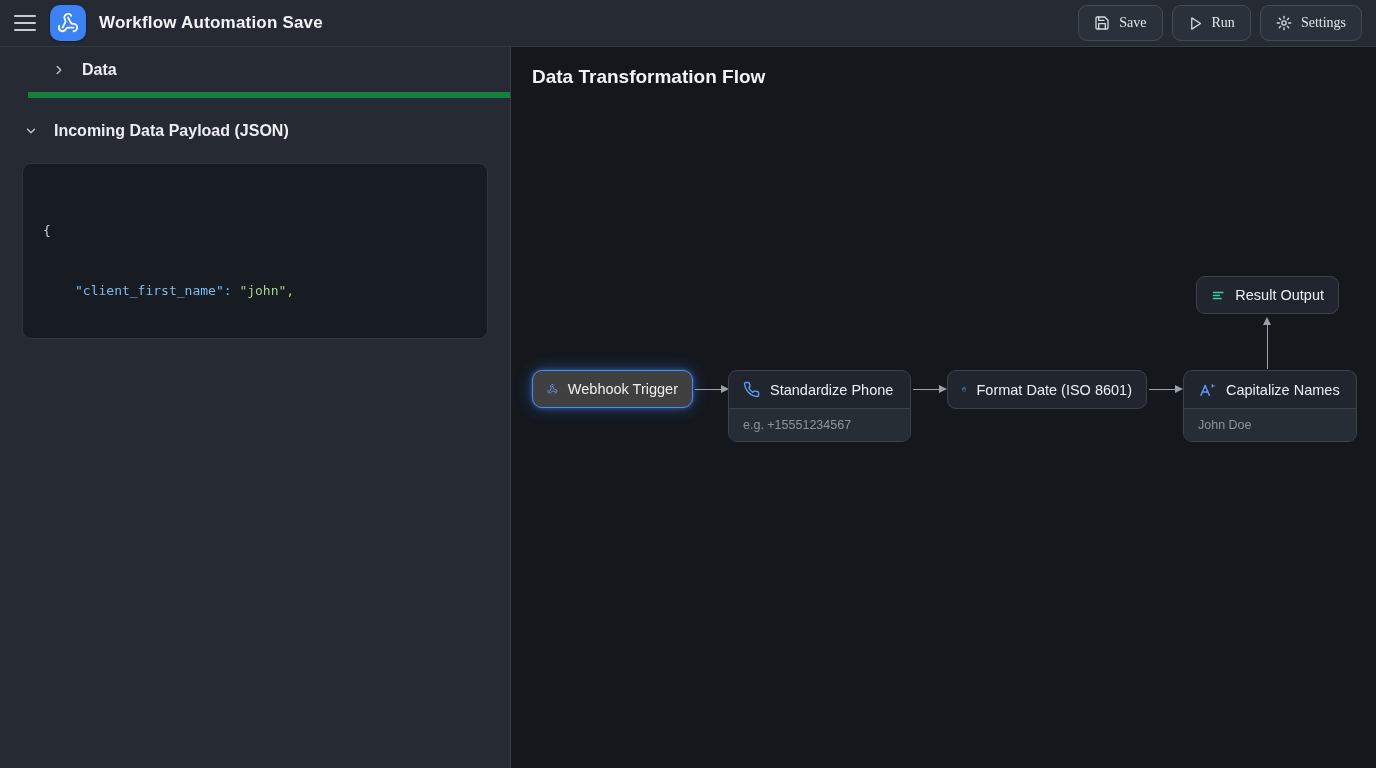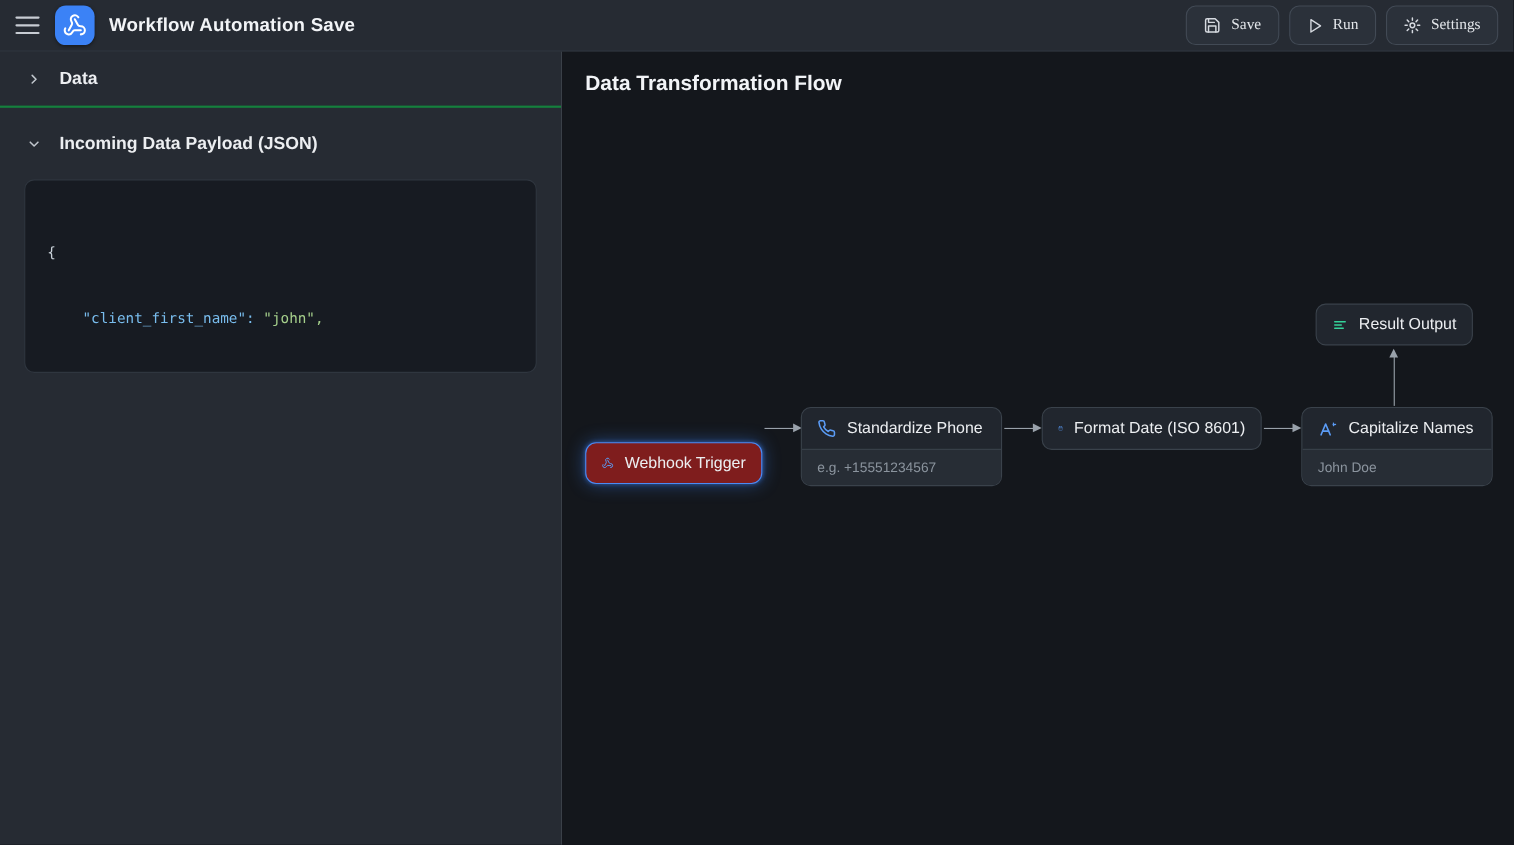--- a/index.html
+++ b/index.html
@@ -34,21 +34,21 @@
 
   
   .main { flex: 1; display: flex; min-height: 0; }
 
   
   .sidebar { width: 511px; flex: 0 0 511px; background: #262b33; border-right: 1px solid #3a4048; }
   .side-section-header {
     display: flex; align-items: center; gap: 16px;
     padding: 0 0 0 24px; height: 51px; cursor: pointer;
   }
-  .side-section-header.first { border-bottom: 2px solid #15803d; }
+  .side-section-header.first { border-bottom: 6px solid #15803d; margin-left: 28px; }
   .side-section-label { font-size: 16px; font-weight: 700; color: #eceef1; }
   .chev { display: block; }
 
   .json-card {
     margin: 7px 23px 0 22px; width: 466px; height: 176px;
     background: #171b22; border: 1px solid #2f363f; border-radius: 9px;
     padding: 17px 20px; overflow: hidden;
   }
   .code { font-family: "DejaVu Sans Mono", monospace; font-size: 13px; line-height: 20px; color: #c9d1d9; white-space: pre; }
   .code-line { height: 20px; }
@@ -72,21 +72,21 @@
   .node-head { height: 37px; display: flex; align-items: center; gap: 10px; padding: 0 14px; }
   .node-label { font-size: 14.5px; font-weight: 500; color: #eceef1; white-space: nowrap; }
   .node-foot {
     height: 30px; display: flex; align-items: center; padding: 16px 14px;
     background: #272d35; border-top: 1px solid #3a424b;
     font-size: 12.5px; color: #8b949e; white-space: nowrap;
   }
   .node.selected {
     border: 1.5px solid #4b8bf4;
     box-shadow: 0 0 16px rgba(59,130,246,.45), 0 0 4px rgba(59,130,246,.55);
-    background: #7f1d1d; border-radius: 10px; margin-top: 32px;
+    background: #404040; border-radius: 10px;
   }
   .node.single .node-head { height: 36px; }
 
   
   .arrow-h { position: absolute; height: 0; border-top: 1.6px solid #99a1aa; }
   .arrow-h::after {
     content: ''; position: absolute; right: -2px; top: -5px;
     border-left: 8px solid #99a1aa; border-top: 4.2px solid transparent; border-bottom: 4.2px solid transparent;
   }
   .arrow-v { position: absolute; width: 0; border-left: 1.6px solid #99a1aa; }

